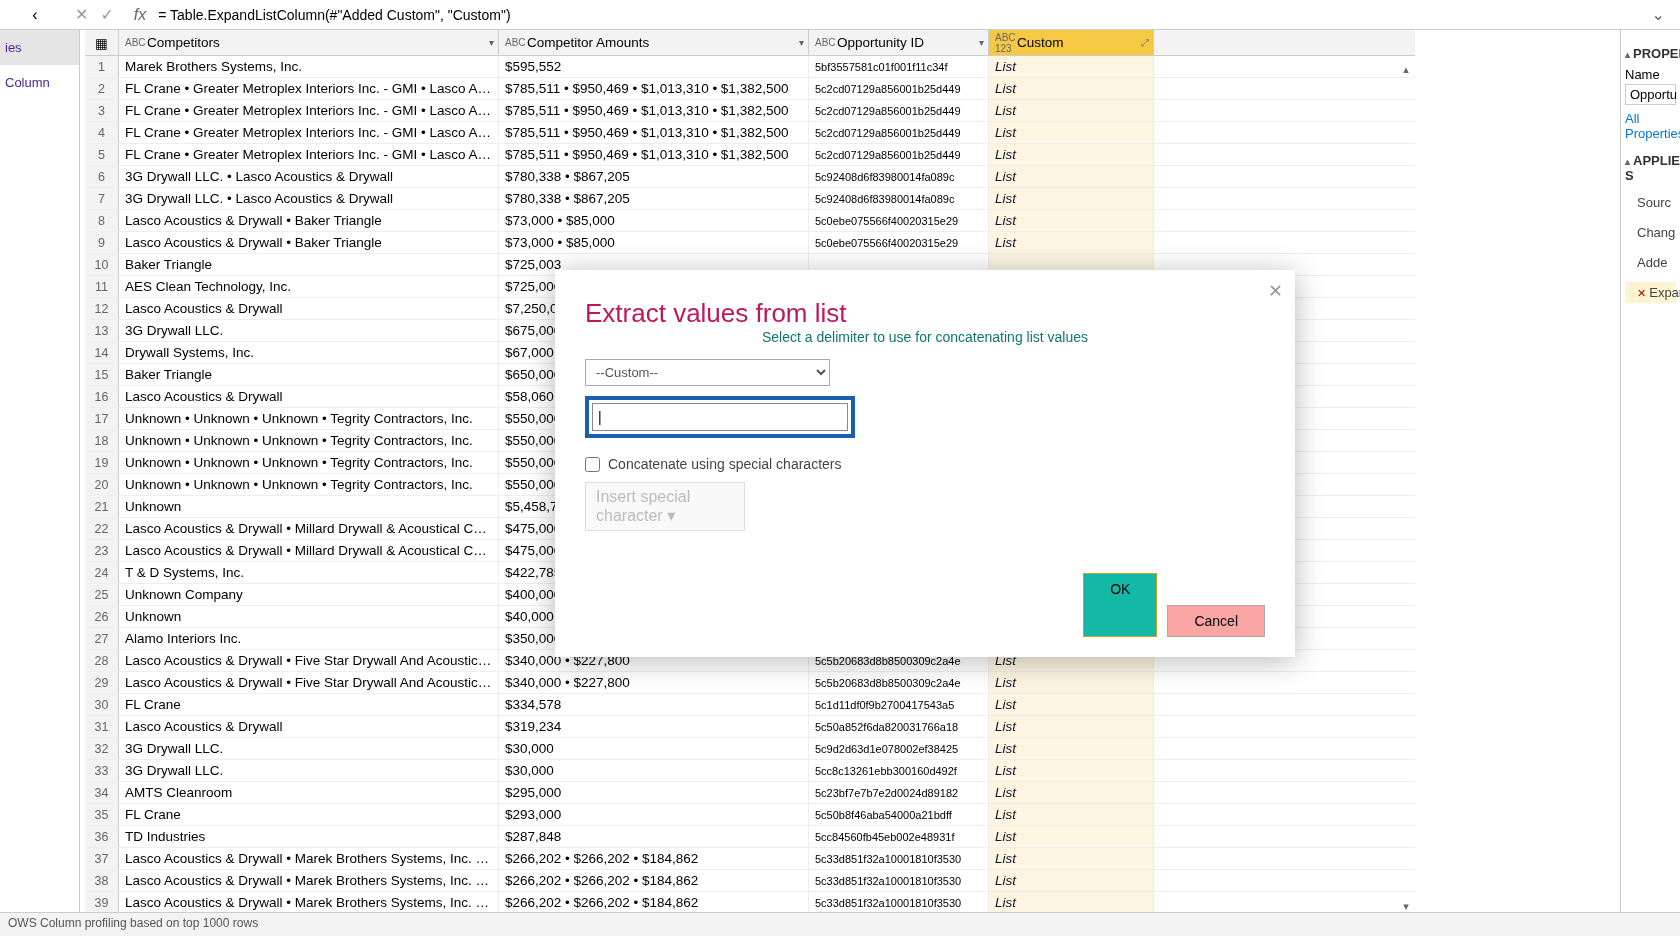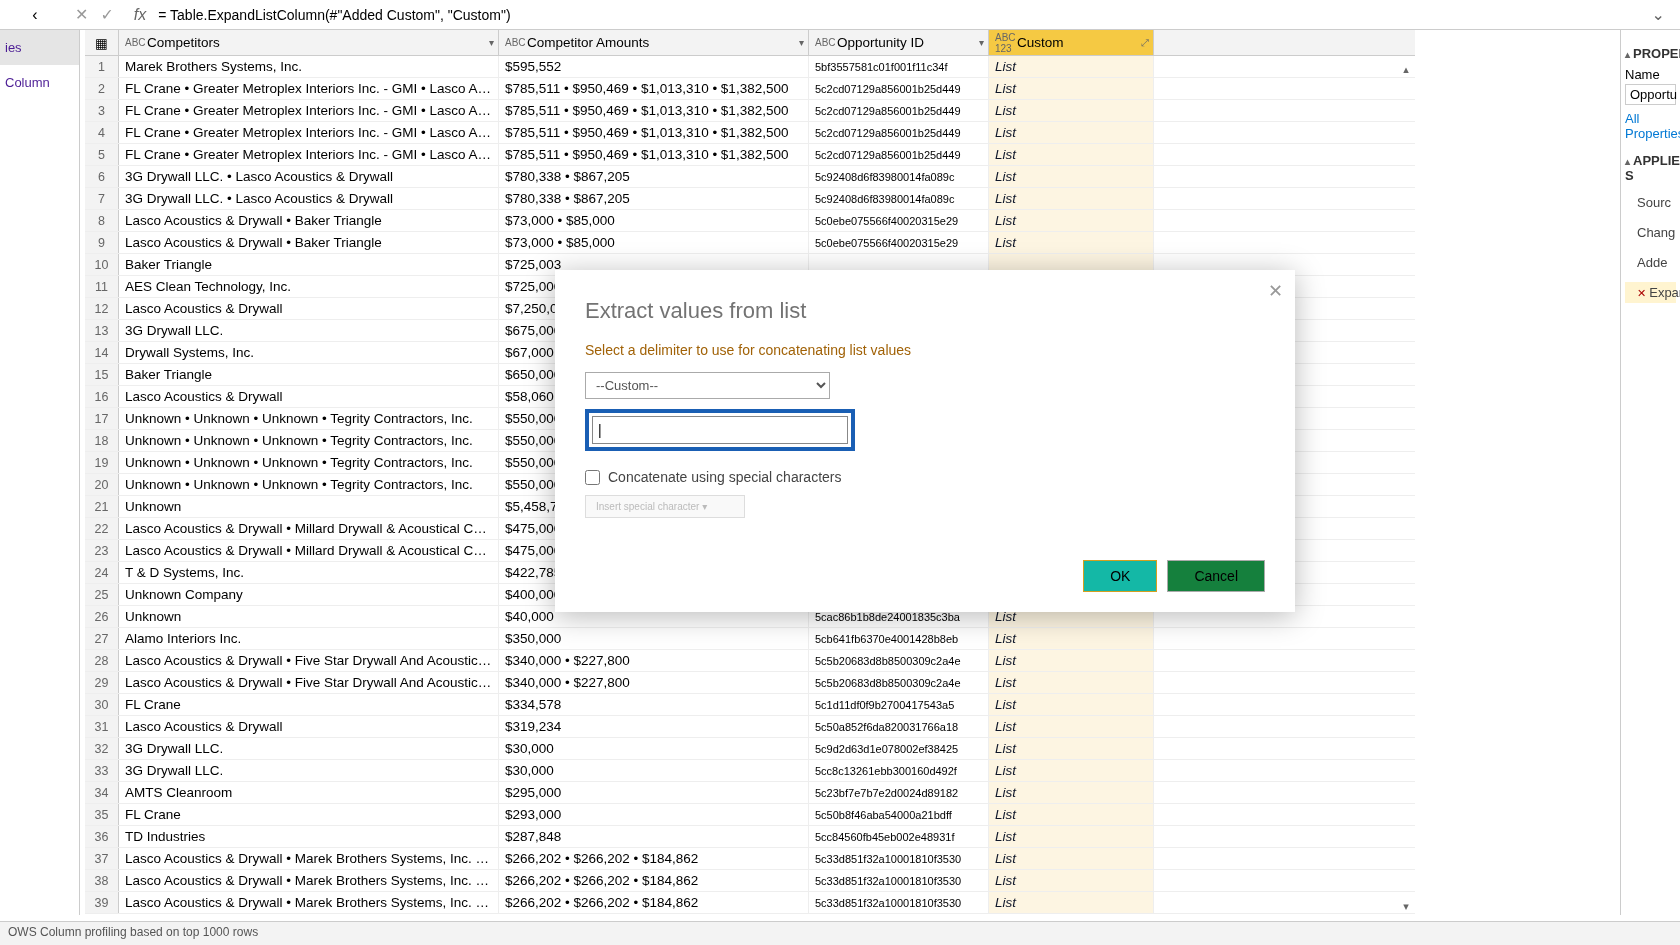--- a/index.html
+++ b/index.html
@@ -41,37 +41,37 @@
 .right-panel .hdr { font-weight: 600; font-size: 13px; color: #333; margin-top:8px;}
 .right-panel .tri { color: #666; font-size: 10px; margin-right: 3px; }
 .right-panel .link { color: #0078d4; font-size: 13px; margin: 4px 0 12px 0; }
 .right-panel .step { padding: 3px 0 3px 12px; color: #444; white-space:nowrap;margin-top:9px;}
 .right-panel .step.active { background: #fff4d0; }
 .right-panel .del { color: #a00; margin-right: 3px; font-size: 11px; }
 
 .scrollbar-v { position: absolute; right: 265px; top: 60px; width: 18px; bottom: 30px; }
 .scrollbar-v .arrow { height: 18px; color: #666; text-align: center; font-size: 11px; line-height:18px;}
 
-.status-bar { position: absolute; bottom: 0; left: 0; right: 0; height: 24px; background: #f3f3f3; border-top: 1px solid #ccc; font-size: 12px; color: #555; padding: 3px 8px; }
+.status-bar { position: absolute; bottom: 9px; left: 0; right: 0; height: 24px; background: #f3f3f3; border-top: 1px solid #ccc; font-size: 12px; color: #555; padding: 3px 8px; }
 
 .dialog-overlay { position: absolute; left: 555px; top: 270px; width: 740px; background: #fff; box-shadow: 0 4px 28px rgba(0,0,0,0.28); z-index: 100; }
 .dialog-overlay .close { position: absolute; right: 12px; top: 10px; color: #999; font-size: 18px; cursor: pointer; }
 .dialog-overlay .content { padding: 28px 30px 20px 30px; }
-.dialog-overlay h2 { font-weight: 400; font-size: 22px; color: #737373; margin-bottom: 18px; }
-.dialog-overlay .subtitle { font-size: 14px; color: #a16207; margin-bottom: 14px; }
+.dialog-overlay h2 { font-weight: 400; font-size: 26px; color: #be185d; }
+.dialog-overlay .subtitle { font-size: 14px; color: #0f766e; margin-bottom: 14px; text-align: center; }
 .dialog-overlay select { width: 245px; padding: 4px 6px; font-size: 13px; border: 1px solid #aaa; color: #555; background:#fff;}
 .dialog-overlay .custom-input-wrap { border: 4px solid #1a5fb4; padding: 3px; width: 270px; margin-top: 10px; }
 .dialog-overlay .custom-input-wrap input { width: 100%; padding: 5px; border: 1px solid #888; font-size: 14px; }
 .dialog-overlay .checkbox-row { display: flex; align-items: center; margin-top: 18px; font-size: 14px; color: #444; }
 .dialog-overlay .checkbox-row input { margin-right: 8px; width: 15px; height: 15px; }
-.dialog-overlay .insert-disabled { margin-top: 10px; padding: 5px 10px; border: 1px solid #ddd; color: #bbb; font-size: 10px; width: 160px; background:#f9f9f9;}
+.dialog-overlay .insert-disabled { margin-top: 10px; padding: 5px 10px; border: 1px solid #ddd; color: #bbb; font-size: 16px; width: 160px; background:#f9f9f9;}
 .dialog-overlay .buttons { display: flex; justify-content: flex-end; gap: 10px; margin-top: 42px; }
 .dialog-overlay .btn { padding: 7px 26px; font-size: 14px; border: 1px solid #aaa; cursor: pointer; }
 .dialog-overlay .btn.ok { background: #14b8a6; border-color: #d4a020; }
-.dialog-overlay .btn.cancel { background: #15803d; }
+.dialog-overlay .btn.cancel { background: #fca5a5; margin-top: 32px; }
 </style>
 </head>
 <body>
 
 <div class="formula-bar">
   <div class="nav">‹</div>
   <div class="icons">
     <span>✕</span>
     <span>✓</span>
   </div>

